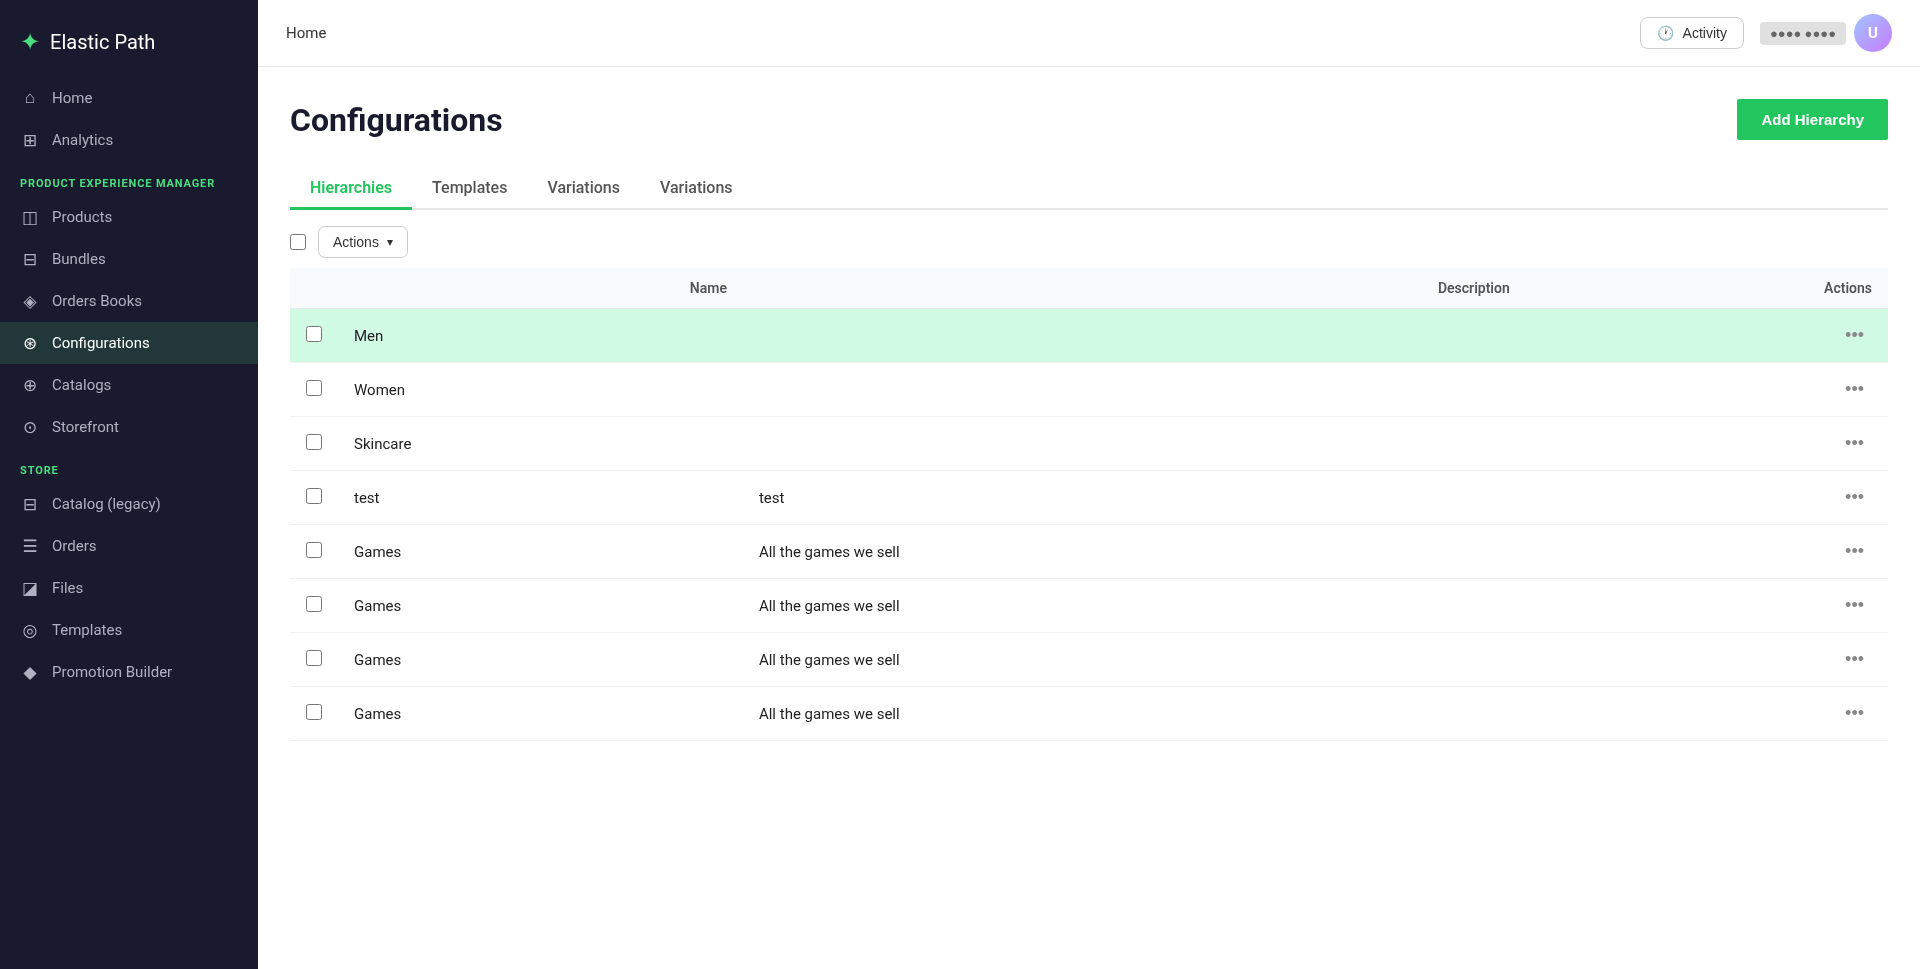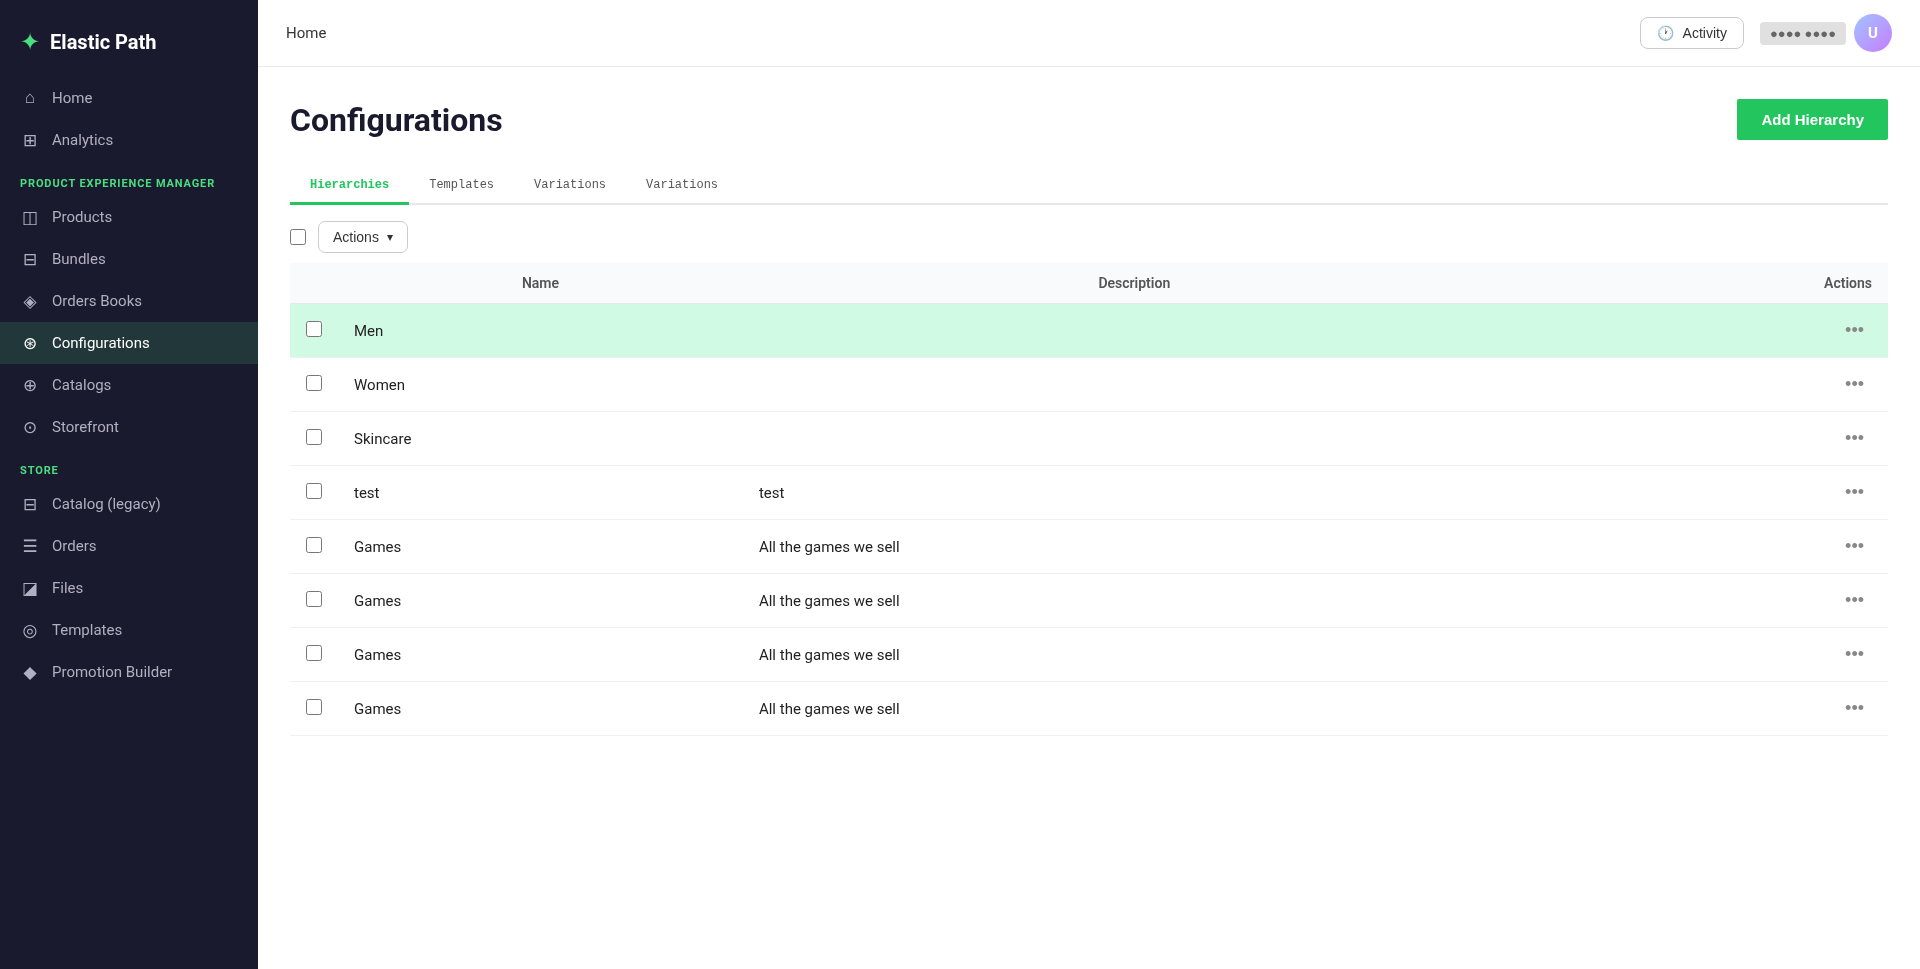--- a/index.html
+++ b/index.html
@@ -22,21 +22,21 @@
       gap: 10px;
       padding: 28px 20px 20px 20px;
     }
     .logo-icon {
       color: #4ade80;
       font-size: 24px;
     }
     .logo-text {
       color: #fff;
       font-size: 20px;
-      font-weight: 700;
+      font-weight: 400;
     }
     .sidebar-nav-item {
       display: flex;
       align-items: center;
       gap: 12px;
       padding: 11px 20px;
       color: #b0b0c0;
       cursor: pointer;
       font-size: 15px;
       text-decoration: none;
@@ -108,23 +108,23 @@
       background: #22c55e; color: #fff; border: none; border-radius: 2px;
       padding: 12px 24px; font-size: 15px; font-weight: 600; cursor: pointer;
     }
 
     
     .tabs {
       display: flex; gap: 0; border-bottom: 2px solid #e8e8e8;
       margin-bottom: 0;
     }
     .tab {
-      padding: 10px 20px; font-size: 12px; color: #555;
+      padding: 10px 20px; font-size: 16px; color: #555;
       cursor: pointer; border-bottom: 3px solid transparent;
-      margin-bottom: -2px; font-weight: 500; font-family: Liberation Mono, monospace;
+      margin-bottom: -2px; font-weight: 500;
     }
     .tab.active { color: #22c55e; border-bottom: 3px solid #22c55e; font-weight: 600; }
 
     
     .table-controls {
       display: flex; align-items: center; gap: 12px;
       padding: 16px 0 10px 0;
     }
     .actions-btn {
       display: flex; align-items: center; gap: 8px;
@@ -132,21 +132,21 @@
       padding: 7px 14px; background: #fff; cursor: pointer;
       font-size: 14px; color: #333;
     }
     .chevron-icon { font-size: 12px; }
 
     table {
       width: 100%; border-collapse: collapse;
     }
     thead tr { background: #f9fafb; }
     thead th {
-      padding: 12px 16px; text-align: center;
+      padding: 12px 16px; text-align: right;
       font-size: 14px; font-weight: 600; color: #555;
       border-bottom: 1px solid #e8e8e8;
     }
     thead th:first-child { width: 48px; }
     thead th:last-child { text-align: right; }
 
     tbody tr {
       border-bottom: 1px solid #f0f0f0;
       transition: background 0.1s;
     }

